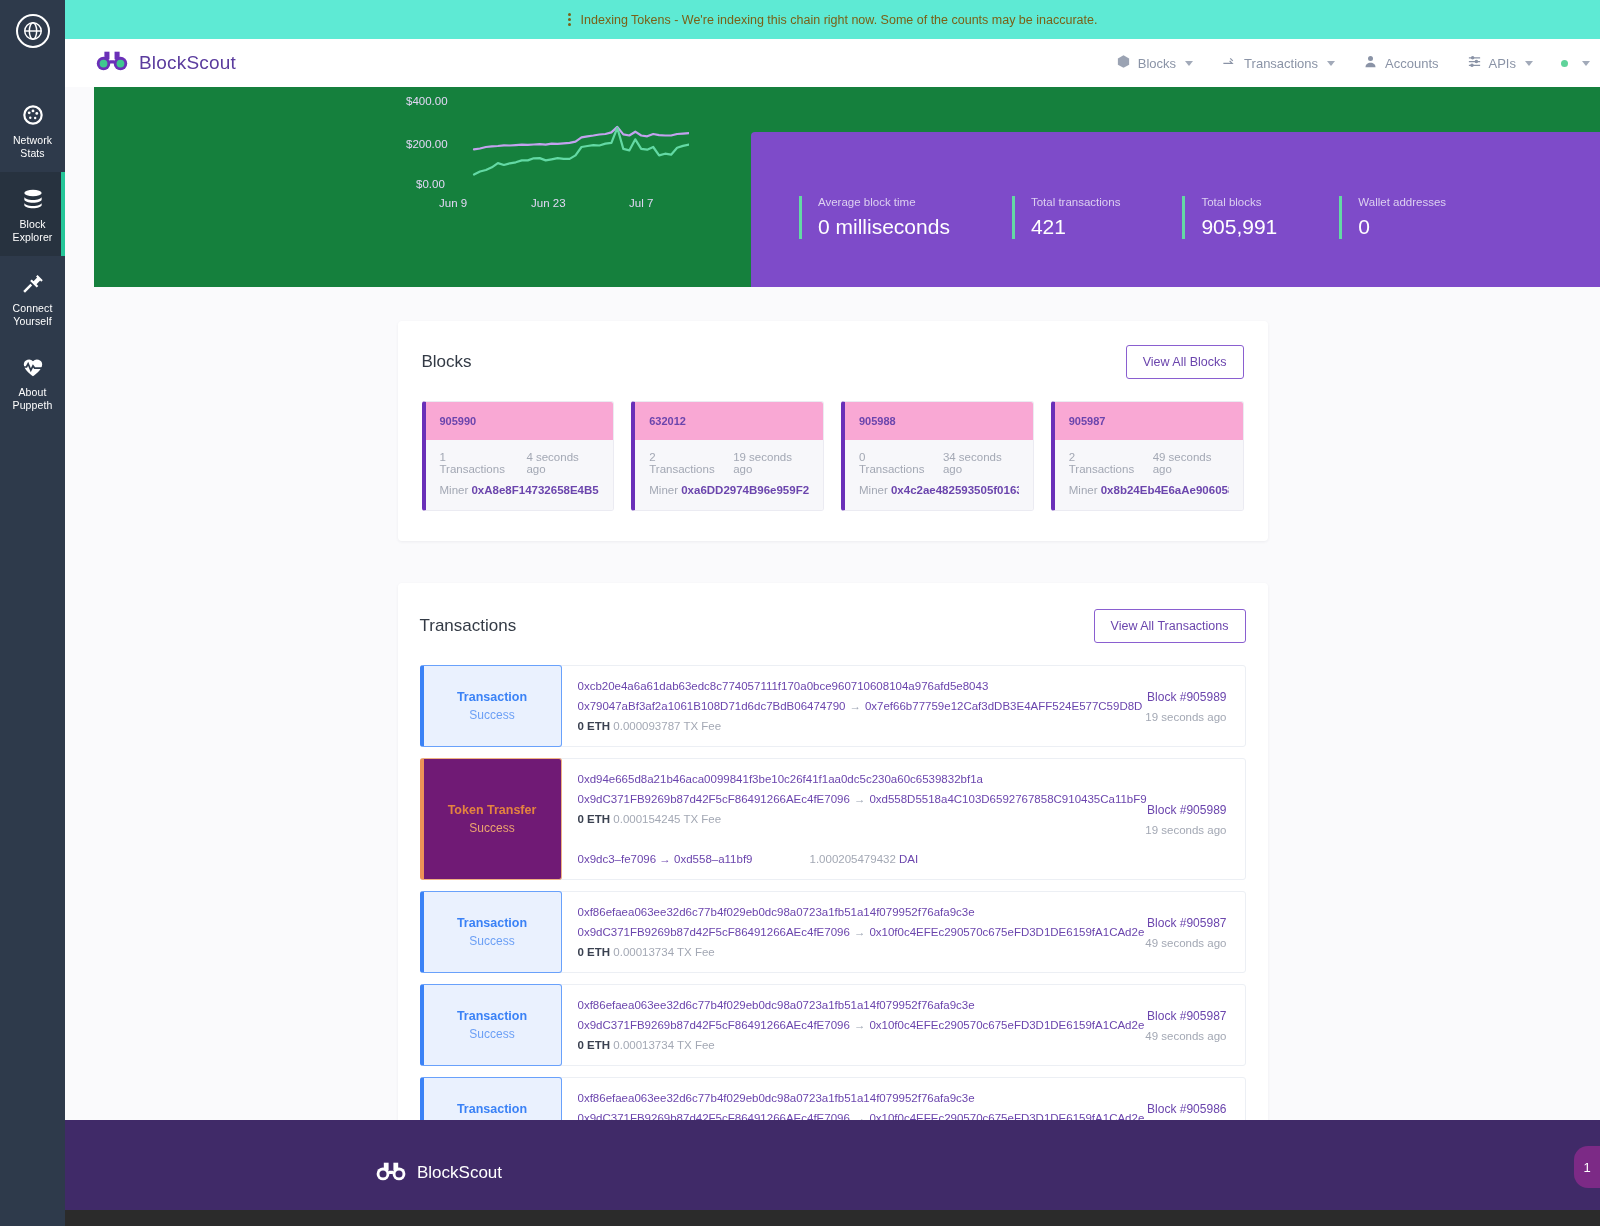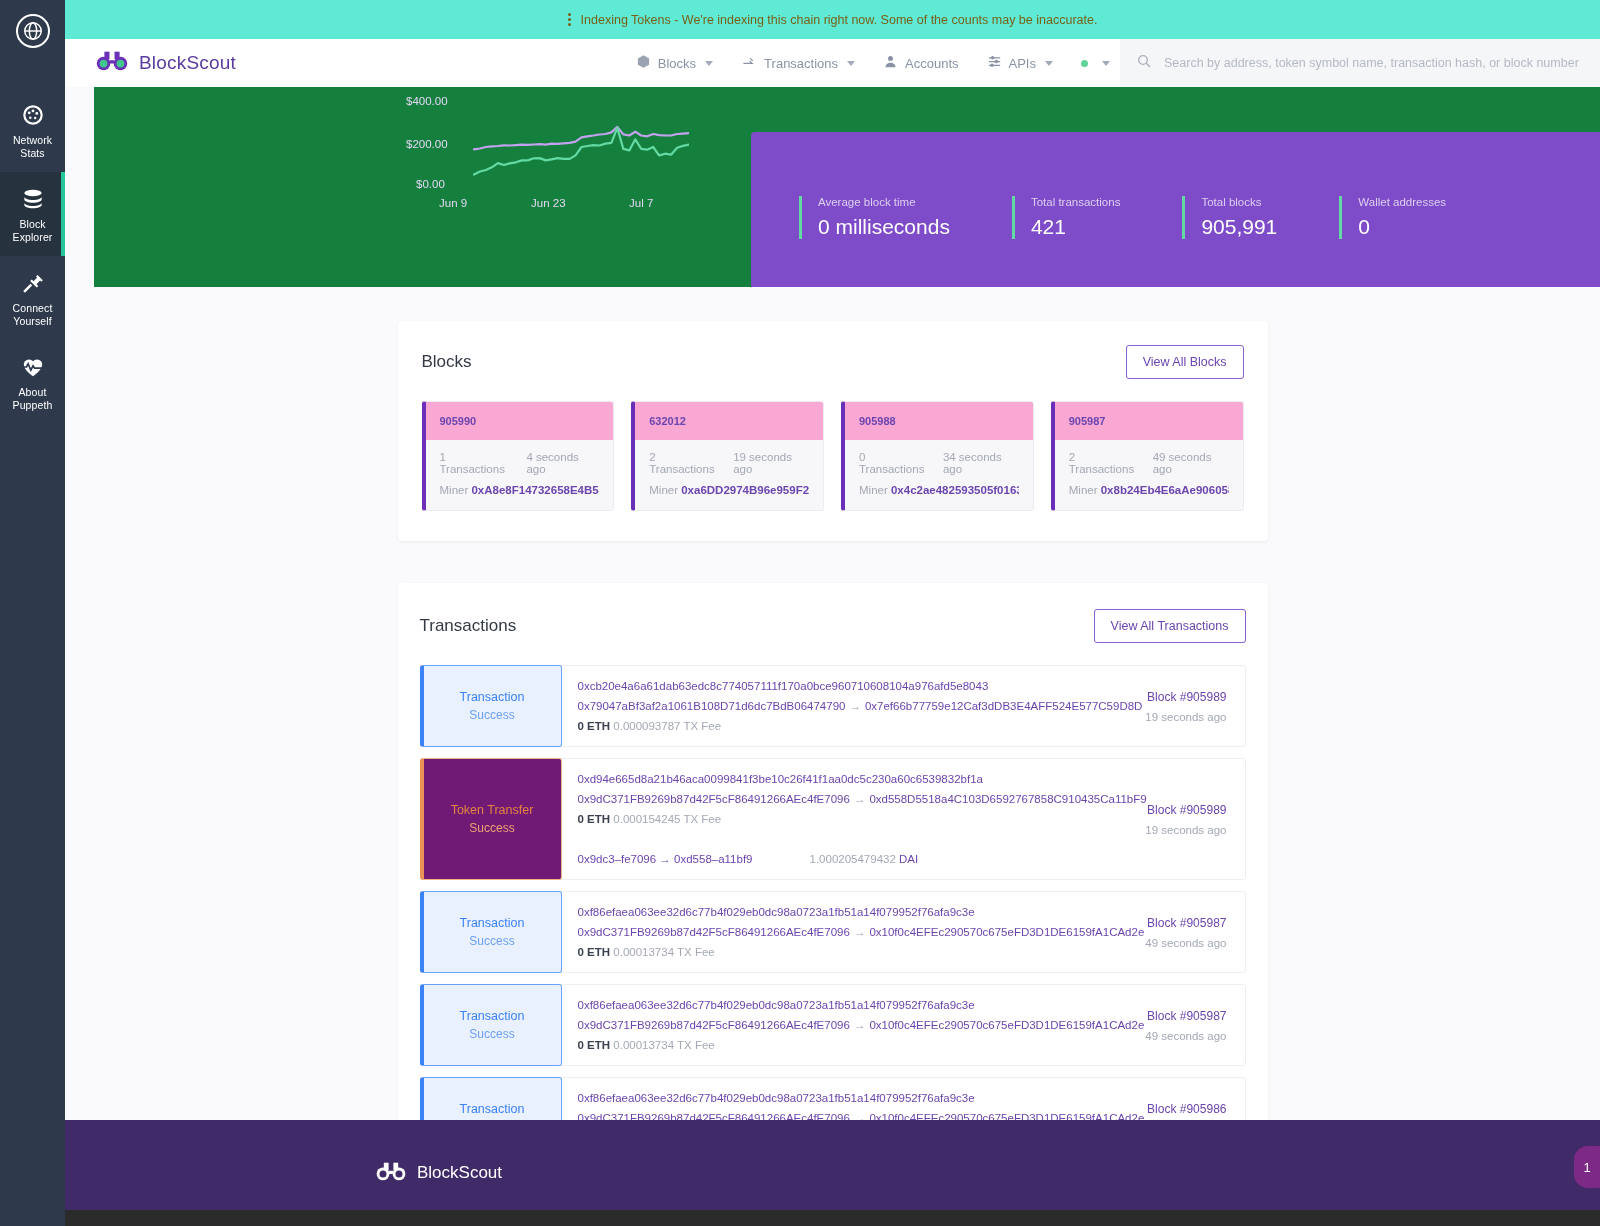--- a/index.html
+++ b/index.html
@@ -130,21 +130,21 @@
   .card-tx { width: 870px; margin-top: 42px; padding: 26px 22px 26px 22px; }
   .tx-list { display: flex; flex-direction: column; gap: 11px; }
   .tx-row { display: flex; border: 1px solid #eceff4; border-radius: 3px; background: #fff; min-height: 78px; }
   .tx-badge {
     width: 142px; min-width: 142px; margin: -1px 0 -1px -1px;
     display: flex; flex-direction: column; align-items: center; justify-content: center;
     gap: 4px; border-radius: 3px; cursor: pointer;
   }
   .tx-badge.tx { background: #eaf1fe; border: 1px solid #69a1fb; border-left: 4px solid #3b82f6; }
   .tx-badge.tt { background: #701a75; border: 1px solid #f0b183; border-left: 4px solid #ec9257; }
-  .tx-badge .bt { font-size: 12.5px; font-weight: normal; }
+  .tx-badge .bt { font-size: 12.5px; font-weight: bold; }
   .tx-badge .bs { font-size: 12px; }
   .tx-badge.tx .bt { color: #3b82f6; } .tx-badge.tx .bs { color: #6b9ff5; }
   .tx-badge.tt .bt { color: #e4843f; } .tx-badge.tt .bs { color: #eda46f; }
   .tx-mid { flex: 1; padding: 14px 16px 14px 16px; display: flex; flex-direction: column; justify-content: center; gap: 8px; min-width:0; }
   .hashline { font-size: 11.5px; color: #6b45ad; white-space: nowrap; overflow: hidden; text-overflow: ellipsis; }
   .fromto { font-size: 11.5px; color: #6b45ad; white-space: nowrap; }
   .fromto .arw { color: #9aa2b1; padding: 0 4px; }
   .feeline { font-size: 11.5px; color: #a3a8b4; }
   .feeline b { color: #3a4150; font-weight: bold; }
   .ttline { display: flex; font-size: 11.5px; color: #6b45ad; margin-top: 20px; }
@@ -298,29 +298,20 @@
                 <circle cx="8" cy="18" r="1.8" fill="#8a93a6"></circle>
             </svg>
           </span>
           <span>APIs</span>
           <span class="caret"></span>
         </div>
         <div class="dot-wrap">
           <span class="green-dot"></span>
           <span class="caret"></span>
         </div>
-        <div class="search-wrap">
-          <span>
-            <svg width="16" height="16" viewBox="0 0 24 24" fill="none" stroke="#a9b0bd" stroke-width="2">
-              <circle cx="10.5" cy="10.5" r="6.5"></circle>
-                <path d="M15.5 15.5L21 21"></path>
-            </svg>
-          </span>
-          <input class="search-input" placeholder="Search by address, token symbol name, transaction hash, or block number" style="">
-        </div>
       </div>
     </div>
 
     <div class="hero">
       <div class="chart-area">
         <span class="axis-label" style="left:312px;top:8px">$400.00</span>
         <span class="axis-label" style="left:312px;top:51px">$200.00</span>
         <span class="axis-label" style="left:322px;top:91px">$0.00</span>
         <span class="axis-label" style="left:345px;top:110px">Jun 9</span>
         <span class="axis-label" style="left:437px;top:110px">Jun 23</span>

